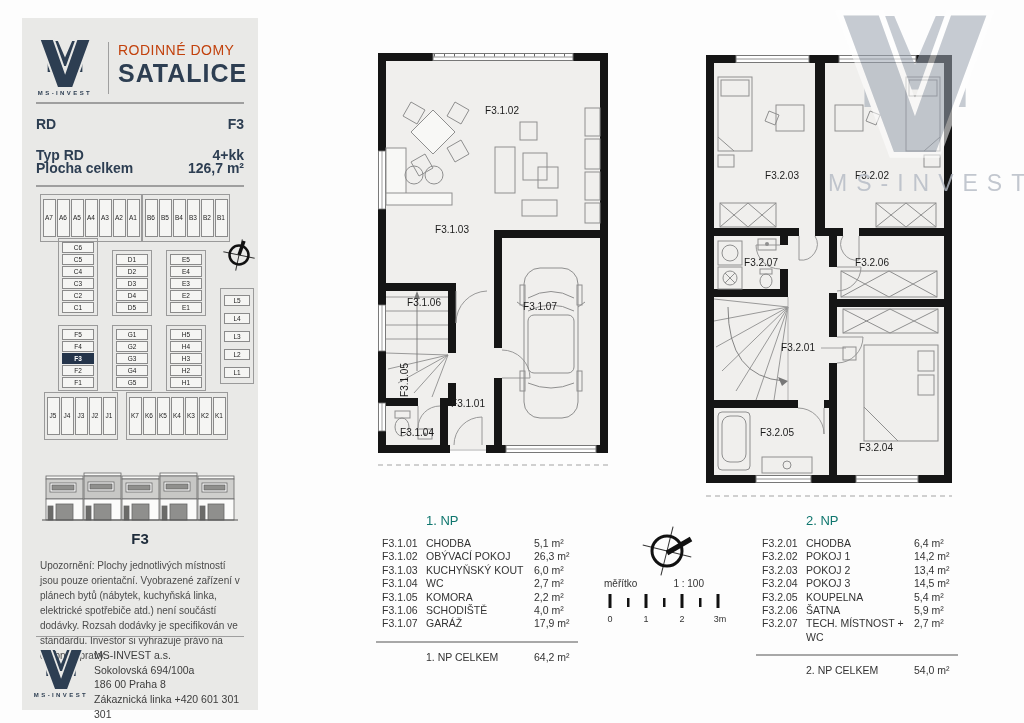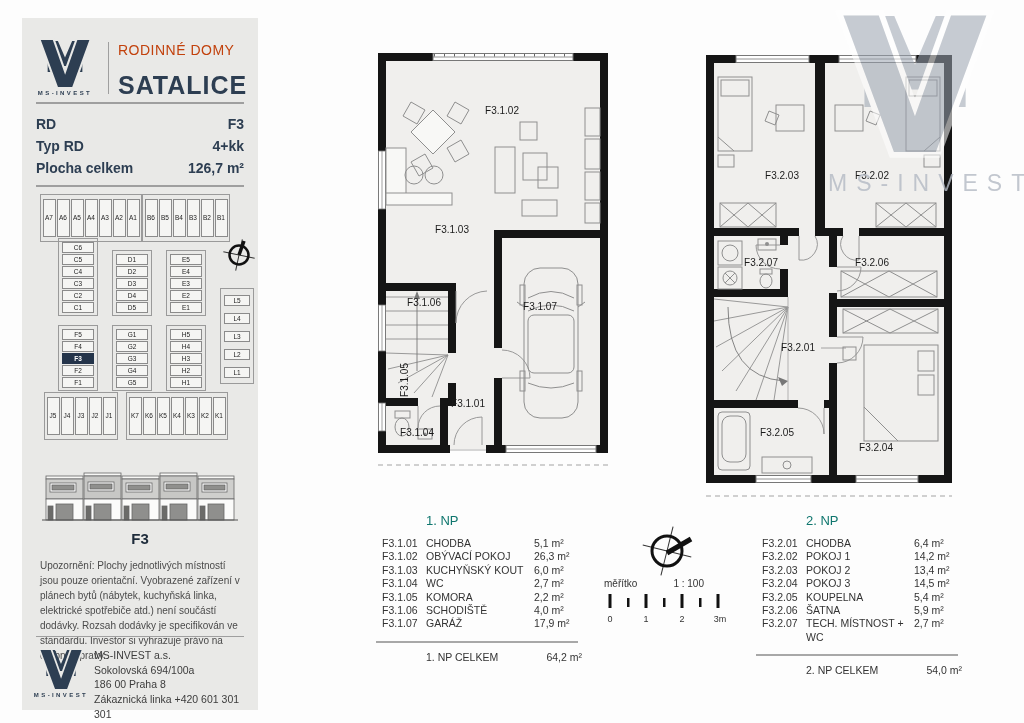--- a/index.html
+++ b/index.html
@@ -3,21 +3,21 @@
 <meta charset="utf-8">
 <style>
   html,body{margin:0;padding:0;}
   body{font-family:"Liberation Sans",sans-serif;background:#ffffff;}
   .page{position:relative;width:1024px;height:723px;background:#fdfdfd;overflow:hidden;}
   .abs{position:absolute;}
   
   .sidebar{position:absolute;left:22px;top:18px;width:236px;height:692px;background:#e9e9e7;}
   .divider{position:absolute;left:14px;width:208px;height:0;border-top:2px solid #9f9f9f;}
   .brand-title1{font-size:14px;font-weight:normal;color:#c2410c;letter-spacing:.5px;}
-  .brand-title2{font-size:25px;font-weight:bold;color:#2d3e52;letter-spacing:1px;margin-top:13px;}
+  .brand-title2{font-size:25px;font-weight:bold;color:#2d3e52;letter-spacing:1px;margin-top:1px;}
   .logo-caption{font-size:6px;letter-spacing:2.4px;color:#2d3e52;text-align:center;font-weight:bold;}
   .info-row{position:absolute;left:14px;width:208px;display:flex;justify-content:space-between;font-size:14px;font-weight:bold;color:#2d3e52;}
   
   .siteplan{position:absolute;left:8px;top:176px;width:222px;height:270px;}
   .u-row{position:absolute;display:flex;border:1px solid #9a9a9a;padding:4px 1px;}
   .u-row .unit{width:11px;height:36px;border:1px solid #8b8b8b;margin:0 0.5px;background:#f5f5f3;
     font-size:6.5px;line-height:36px;text-align:center;color:#222;}
   .u-col{position:absolute;display:flex;flex-direction:column;border:1px solid #9a9a9a;padding:2px 3px;}
   .u-col .unit{width:30px;height:9px;border:1px solid #8b8b8b;margin:0.5px 0;background:#f5f5f3;
     font-size:6.5px;line-height:9px;text-align:center;color:#222;}
@@ -28,21 +28,21 @@
   .footer-text{position:absolute;font-size:10.5px;line-height:1.4;color:#3c3c3c;}
   
   svg.plan{position:absolute;}
   svg text.lbl{font-family:"Liberation Sans",sans-serif;font-size:10px;fill:#1a1a1a;}
   .legend{position:absolute;width:200px;font-size:10.5px;color:#333;}
   .legend .ltitle{font-size:13px;color:#0f766e;margin-left:44px;margin-bottom:9px;}
   .lrow{display:grid;grid-template-columns:44px 1fr 48px;line-height:13.4px;}
   .lrow .area{text-align:left;}
   .ldiv{border-top:2px solid #a8a8a8;margin:10px 0 8px -6px;width:202px;}
   .ltotal{display:grid;grid-template-columns:44px 1fr 48px;}
-  .ltotal .area{text-align:right;}
+  .ltotal .area{text-align:left;}
   .scale-caption{position:absolute;left:604px;top:578px;width:100px;display:flex;justify-content:space-between;font-size:10px;color:#333;}
   .watermark{position:absolute;left:812px;top:10px;width:212px;height:200px;pointer-events:none;z-index:5;}
   .wm-text{position:absolute;left:16px;top:160px;font-size:23px;letter-spacing:9px;color:#b4bac4;opacity:.8;white-space:nowrap;}
 </style>
 </head>
 <body>
 
 <div class="page">
 
   <aside class="sidebar">
@@ -57,21 +57,21 @@
       <div class="brand-title1">RODINNÉ DOMY</div>
       <div class="brand-title2">SATALICE</div>
     </div>
 
     <div class="divider" style="top:84px"></div>
 
     <div class="info-row" style="top:98px">
       <span>RD</span>
       <span>F3</span>
     </div>
-    <div class="info-row" style="top:120px">
+    <div class="info-row" style="top:129px">
       <span>Typ RD</span>
       <span>4+kk</span>
     </div>
     <div class="info-row" style="top:142px">
       <span>Plocha celkem</span>
       <span>126,7 m²</span>
     </div>
 
     <div class="divider" style="top:167px"></div>
 

